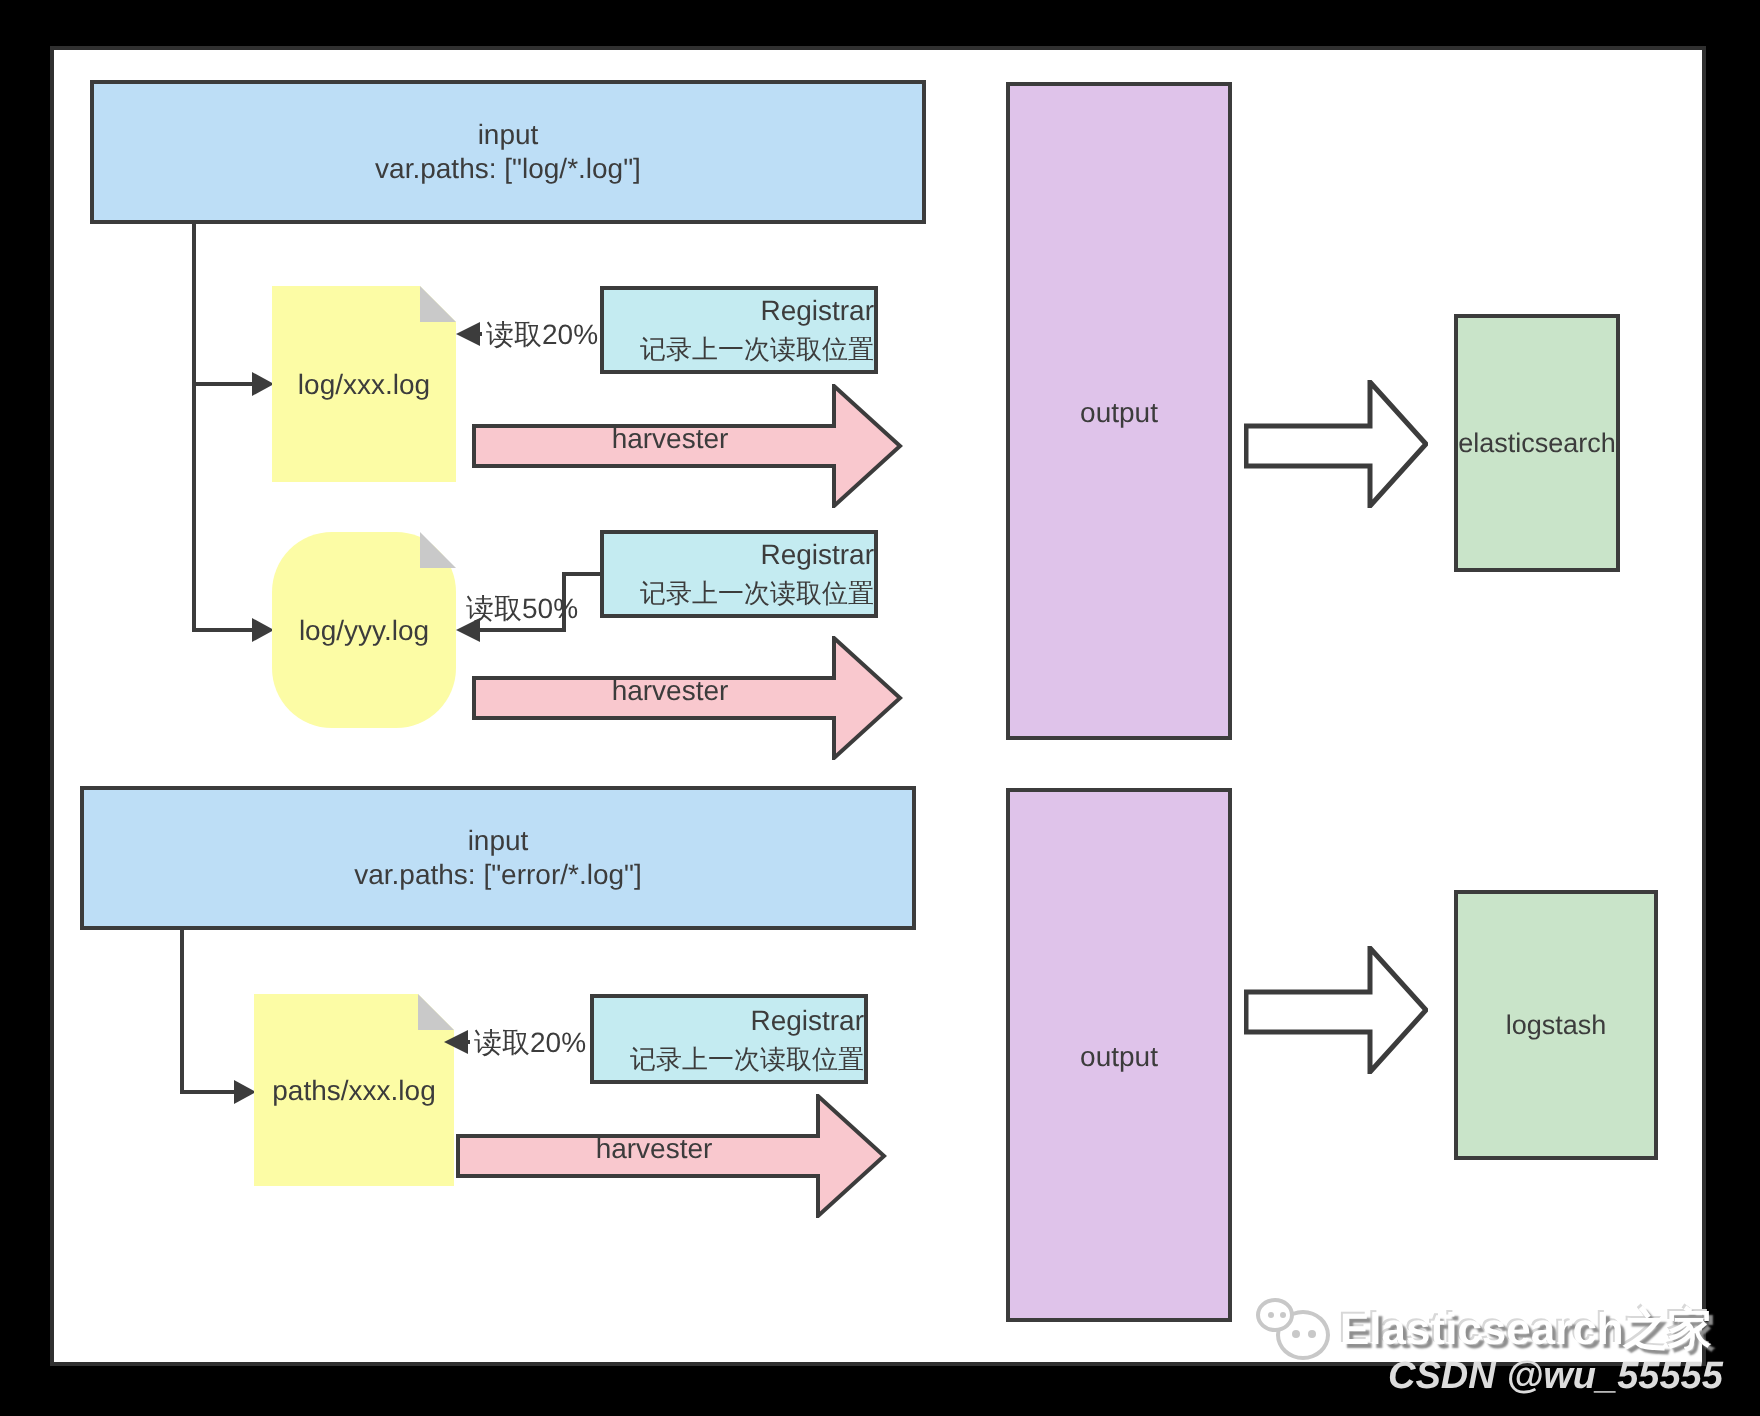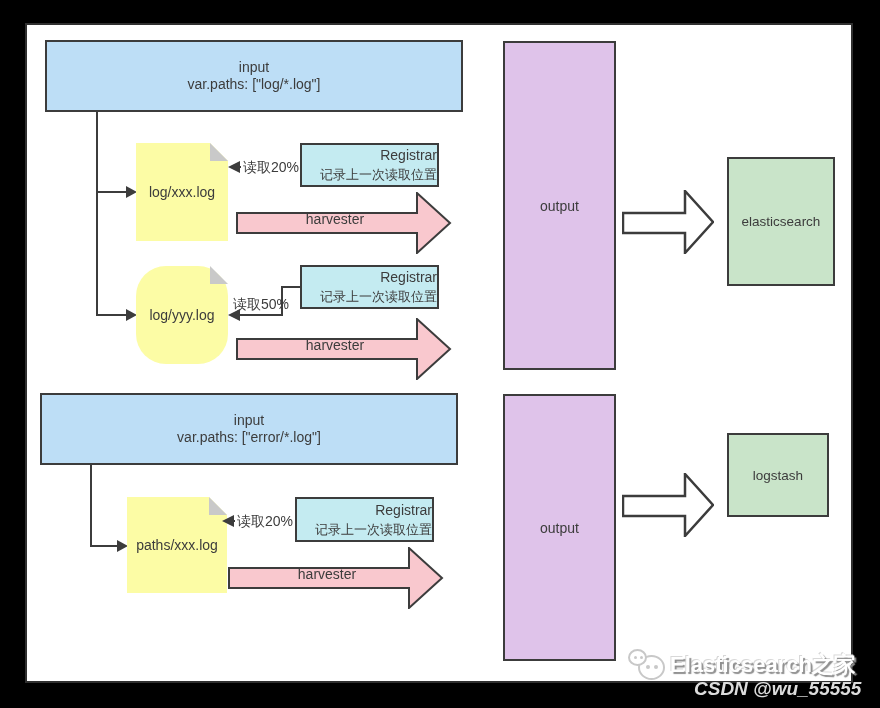--- a/index.html
+++ b/index.html
@@ -87,21 +87,21 @@
   <polygon points="1,21 181,21 181,1 214,31 181,61 181,41 1,41" fill="#f9c8ce" stroke="#3c3c3c" stroke-width="2"></polygon>
 </svg>
 <div class="harv-label" style="left:250px;top:338px;">harvester</div>
 
 <div class="box output-box" style="left:503px;top:41px;width:113px;height:329px;">
   <div>output</div>
 </div>
 <svg class="warrow-svg" style="left:622px;top:190px;" width="92" height="64" viewBox="0 0 92 64">
   <polygon points="1,23 63,23 63,1 91,32 63,63 63,43 1,43" fill="#ffffff" stroke="#3c3c3c" stroke-width="2.5"></polygon>
 </svg>
-<div class="box dest-box" style="left:727px;top:157px;width:108px;height:129px;">
+<div class="box dest-box" style="left:727px;top:157px;width:83px;height:129px;">
   <div>elasticsearch</div>
 </div>
 
 <div class="box input-box" style="left:40px;top:393px;width:418px;height:72px;">
   <div>input</div>
   <div>var.paths: ["error/*.log"]</div>
 </div>
 
 <div class="ln" style="left:90px;top:465px;width:2px;height:82px;"></div>
 <div class="ln" style="left:90px;top:545px;width:28px;height:2px;"></div>
@@ -121,21 +121,21 @@
   <polygon points="1,21 181,21 181,1 214,31 181,61 181,41 1,41" fill="#f9c8ce" stroke="#3c3c3c" stroke-width="2"></polygon>
 </svg>
 <div class="harv-label" style="left:242px;top:567px;">harvester</div>
 
 <div class="box output-box" style="left:503px;top:394px;width:113px;height:267px;">
   <div>output</div>
 </div>
 <svg class="warrow-svg" style="left:622px;top:473px;" width="92" height="64" viewBox="0 0 92 64">
   <polygon points="1,23 63,23 63,1 91,32 63,63 63,43 1,43" fill="#ffffff" stroke="#3c3c3c" stroke-width="2.5"></polygon>
 </svg>
-<div class="box dest-box" style="left:727px;top:433px;width:102px;height:84px;">
+<div class="box dest-box" style="left:727px;top:445px;width:102px;height:135px;">
   <div>logstash</div>
 </div>
 
 <div class="wm-icon">
   <div class="bub bub-big">
     <div class="eye" style="left:6px;top:8px;width:4px;height:4px;"></div>
     <div class="eye" style="left:14px;top:8px;width:4px;height:4px;"></div>
   </div>
   <div class="bub bub-sm">
     <div class="eye" style="left:4px;top:5px;width:3px;height:3px;"></div>

